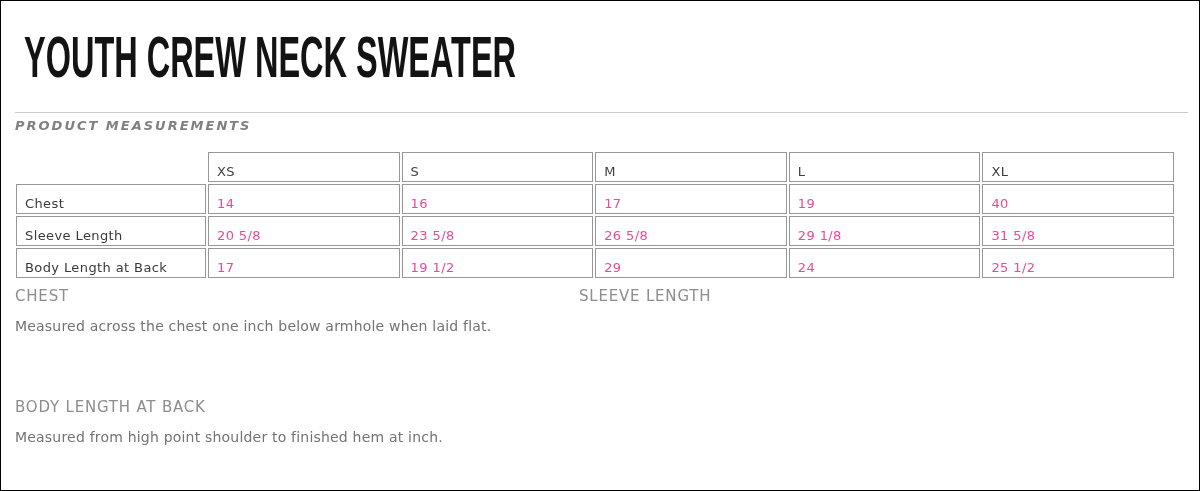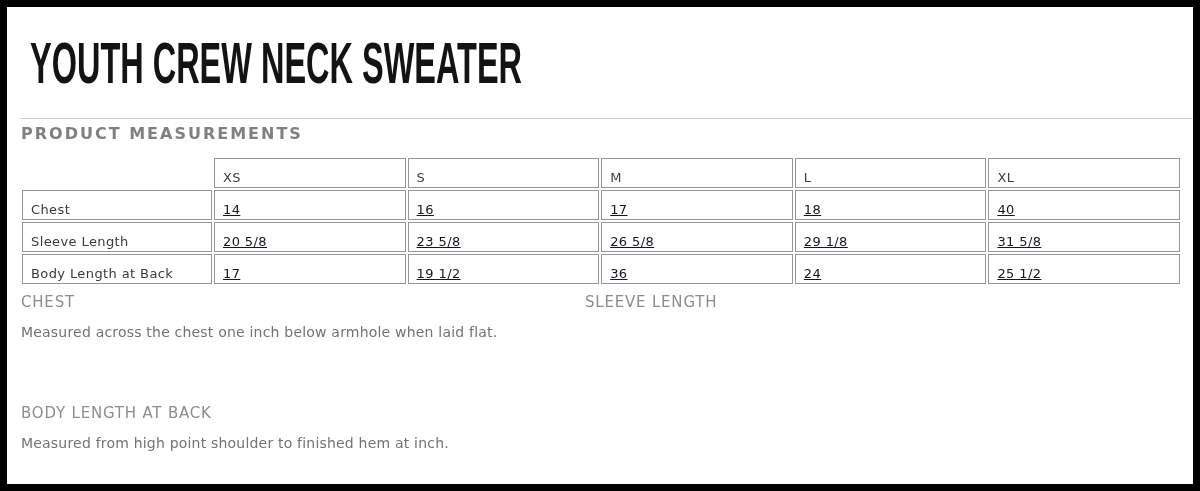--- a/index.html
+++ b/index.html
@@ -3,21 +3,21 @@
 <meta charset="utf-8">
 <style>
   html, body { margin: 0; padding: 0; background: #ffffff; }
 
   .page {
     position: relative;
     width: 1200px;
     height: 491px;
     box-sizing: border-box;
     background: #ffffff;
-    border: 7px solid #000000;
+    border: 1px solid #000000;
     font-family: "DejaVu Sans", "Liberation Sans", sans-serif;
     overflow: hidden;
   }
 
   
   .title {
     position: absolute;
     left: 23px;
     top: 27px;
     margin: 0;
@@ -40,24 +40,25 @@
     left: 14px;
     top: 111px;
     width: 1173px;
     height: 0;
     border-top: 1px solid #cbcbcb;
   }
   .section-heading {
     position: absolute;
     left: 14px;
     top: 117px;
-    font-size: 16px;
+    font-size: 13px;
     font-weight: bold;
     letter-spacing: 2px;
     color: #808080;
+    font-style: italic;
   }
 
   
   .size-table {
     position: absolute;
     left: 13px;
     top: 149px;
     width: 1162px;
     table-layout: fixed;
     border-collapse: separate;
@@ -72,21 +73,21 @@
     text-align: left;
     vertical-align: middle;
     font-weight: normal;
     letter-spacing: 0.4px;
     overflow: hidden;
     white-space: nowrap;
   }
   .size-table td.corner { border: none; }
   .size-table th { color: #3f3f3f; }
   .size-table td.rowlabel { color: #3a3a3a; }
-  .size-table td.val { color: #0f172a; text-decoration: underline; }
+  .size-table td.val { color: #ec4899; }
   col.c-label { width: 190px; }
 
   
   .desc { position: absolute; }
   .desc-heading {
     font-size: 15px;
     line-height: 17px;
     color: #8d8d8d;
     letter-spacing: 0.8px;
   }
@@ -132,36 +133,36 @@
         <th>L</th>
         <th>XL</th>
       </tr>
     </thead>
     <tbody>
       <tr>
         <td class="rowlabel">Chest</td>
         <td class="val">14</td>
         <td class="val">16</td>
         <td class="val">17</td>
-        <td class="val">18</td>
+        <td class="val">19</td>
         <td class="val">40</td>
       </tr>
       <tr>
         <td class="rowlabel">Sleeve Length</td>
         <td class="val">20 5/8</td>
         <td class="val">23 5/8</td>
         <td class="val">26 5/8</td>
         <td class="val">29 1/8</td>
         <td class="val">31 5/8</td>
       </tr>
       <tr>
         <td class="rowlabel">Body Length at Back</td>
         <td class="val">17</td>
         <td class="val">19 1/2</td>
-        <td class="val">36</td>
+        <td class="val">29</td>
         <td class="val">24</td>
         <td class="val">25 1/2</td>
       </tr>
     </tbody>
   </table>
 
   <div class="desc desc-chest">
     <div class="desc-heading">CHEST</div>
     <p class="desc-text">Measured across the chest one inch below armhole when laid flat.</p>
   </div>

